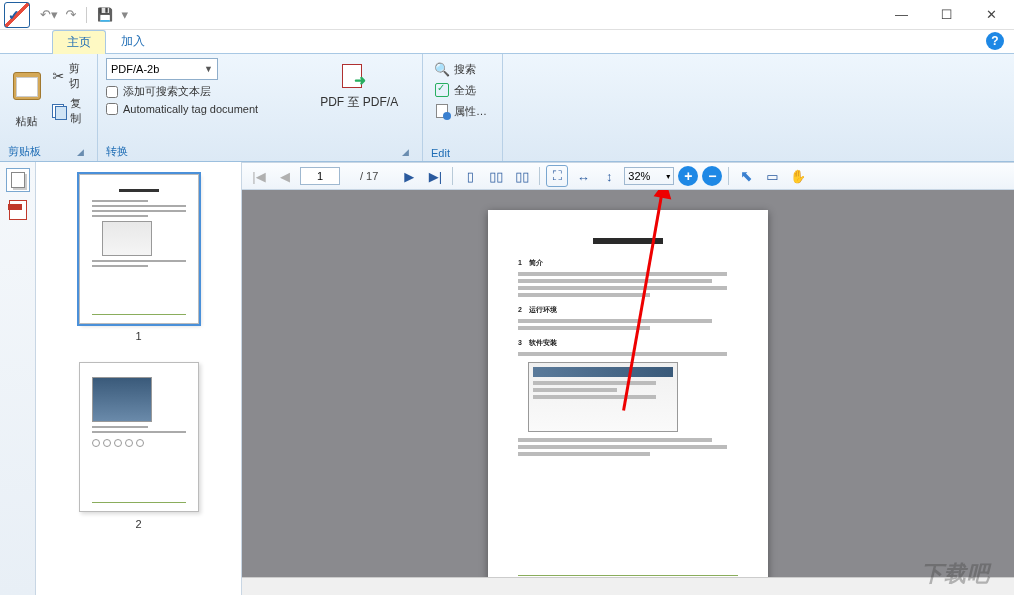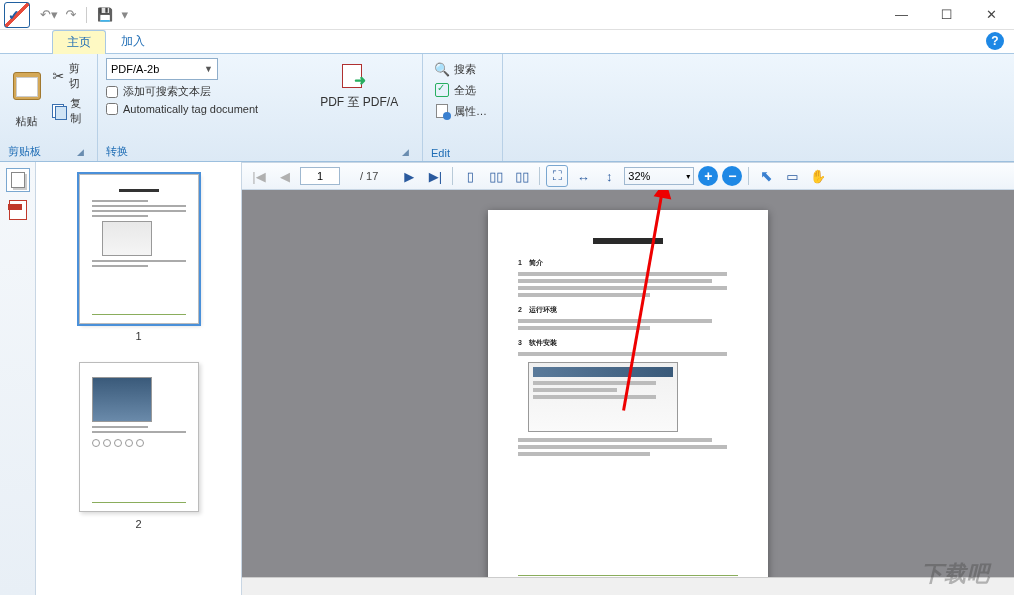--- a/index.html
+++ b/index.html
@@ -93,21 +93,21 @@
 .viewer { flex: 1; display: flex; flex-direction: column; background: #fff; }
 
 
 .vtoolbar { height: 28px; border-top: 1px solid #c8d6e4; border-bottom: 1px solid #c8d6e4; background: linear-gradient(#fbfdff,#eef4fa); display: flex; align-items: center; padding: 0 6px; gap: 4px; }
 .tbtn { width: 22px; height: 22px; display: flex; align-items: center; justify-content: center; cursor: pointer; color: #2a5a9e; font-size: 13px; border-radius: 2px; }
 .tbtn.disabled { color: #b0b0b0; cursor: default; }
 .page-input { width: 40px; height: 18px; border: 1px solid #9fb8d0; text-align: center; font-size: 11px; }
 .page-total { font-size: 11px; color: #444; margin: 0 16px; }
 .tsep { width: 1px; height: 18px; background: #b8cad8; margin: 0 2px; }
 .fit-btn { border: 1px solid #7aa7d0; border-radius: 3px; }
-.zoom-box { width: 70px; height: 18px; border: 1px solid #9fb8d0; font-size: 11px; padding: 0 3px; display: flex; align-items: center; justify-content: space-between; }
+.zoom-box { width: 50px; height: 18px; border: 1px solid #9fb8d0; font-size: 11px; padding: 0 3px; display: flex; align-items: center; justify-content: space-between; }
 .zoom-btn { width: 20px; height: 20px; border-radius: 50%; color: #fff; display: flex; align-items: center; justify-content: center; font-size: 14px; font-weight: bold; cursor: pointer; }
 .zoom-plus { background: #1e88e5; }
 .zoom-minus { background: #1e88e5; }
 .cursor-ico { font-size: 15px; }
 
 
 .canvas { flex: 1; background: #8a8a8e; overflow: auto; display: flex; justify-content: center; padding: 20px 0; position: relative; }
 .doc-page { width: 280px; height: 390px; background: #fff; box-shadow: 0 2px 8px rgba(0,0,0,0.4); padding: 28px 30px; font-size: 6px; color: #555; position: relative; }
 .doc-page .hd { width: 70px; height: 6px; background: #2a2a2a; margin: 0 auto 14px; }
 .doc-page .sec { font-size: 7px; font-weight: bold; color: #222; margin: 8px 0 4px; }

